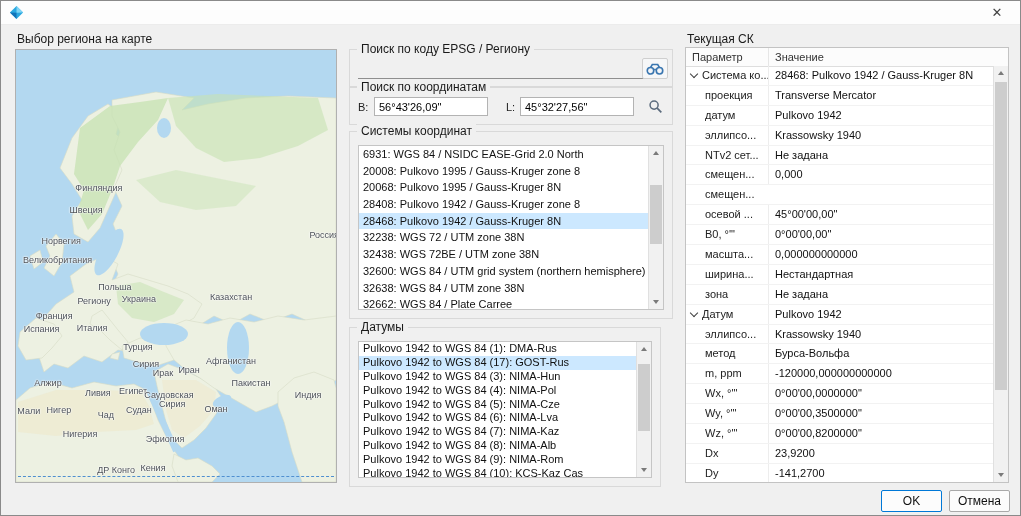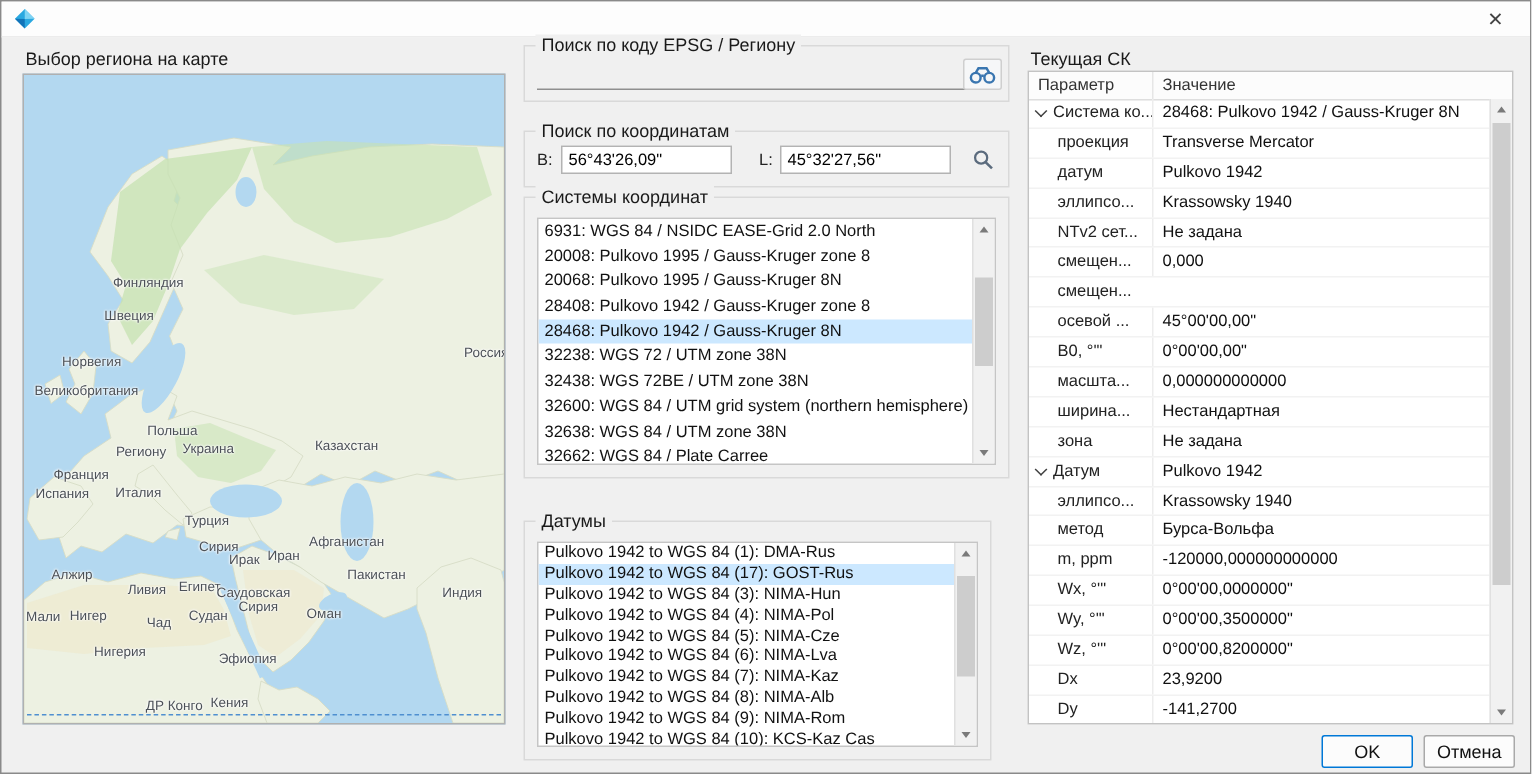--- a/index.html
+++ b/index.html
@@ -144,21 +144,21 @@
         <span class="map-label" style="left: 28.1%; top: 84.5%;">Чад</span>
         <span class="map-label" style="left: 38.4%; top: 83.3%;">Судан</span>
         <span class="map-label" style="left: 20%; top: 88.9%;">Нигерия</span>
         <span class="map-label" style="left: 46.6%; top: 90%;">Эфиопия</span>
         <span class="map-label" style="left: 42.8%; top: 96.8%;">Кения</span>
         <span class="map-label" style="left: 31.3%; top: 97.2%;">ДР Конго</span>
       </div>
     <div class="map-dash"></div>
   </div>
 
-  <div class="group" style="left:348px;top:29px;width:324px;height:38px">
+  <div class="group" style="left:348px;top:48px;width:324px;height:38px">
     <span class="glabel">Поиск по коду EPSG / Региону</span>
     <input class="underline-input" style="left: 8px; top: 11px; width: 288px;" value="">
     <button class="icon-btn" style="right:4px;top:8px">
       <svg width="18" height="14" viewBox="0 0 20 14">
         <circle cx="5" cy="9" r="3.6" fill="none" stroke="#3a76b0" stroke-width="1.8"></circle>
         <circle cx="15" cy="9" r="3.6" fill="none" stroke="#3a76b0" stroke-width="1.8"></circle>
         <path d="M5,5.5 L7,2 L13,2 L15,5.5" fill="none" stroke="#3a76b0" stroke-width="1.8"></path>
         <path d="M9,7.5 h2" stroke="#3a76b0" stroke-width="1.8"></path>
       </svg>
     </button>
@@ -198,21 +198,21 @@
             <span class="tri up"></span>
           </div>
         <div class="sb-thumb" style="top:24%;height:36%"></div>
         <div class="sb-btn bottom">
             <span class="tri down"></span>
           </div>
       </div>
     </div>
   </div>
 
-  <div class="group" style="left:348px;top:346px;width:312px;height:160px">
+  <div class="group" style="left:348px;top:326px;width:312px;height:160px">
     <span class="glabel">Датумы</span>
     <div class="list" style="left:8px;top:13px;right:8px;bottom:8px">
       <div class="list-items rows14" id="datum-list-items">
           <div class="list-item">Pulkovo 1942 to WGS 84 (1): DMA-Rus</div>
           <div class="list-item selected">Pulkovo 1942 to WGS 84 (17): GOST-Rus</div>
           <div class="list-item">Pulkovo 1942 to WGS 84 (3): NIMA-Hun</div>
           <div class="list-item">Pulkovo 1942 to WGS 84 (4): NIMA-Pol</div>
           <div class="list-item">Pulkovo 1942 to WGS 84 (5): NIMA-Cze</div>
           <div class="list-item">Pulkovo 1942 to WGS 84 (6): NIMA-Lva</div>
           <div class="list-item">Pulkovo 1942 to WGS 84 (7): NIMA-Kaz</div>

